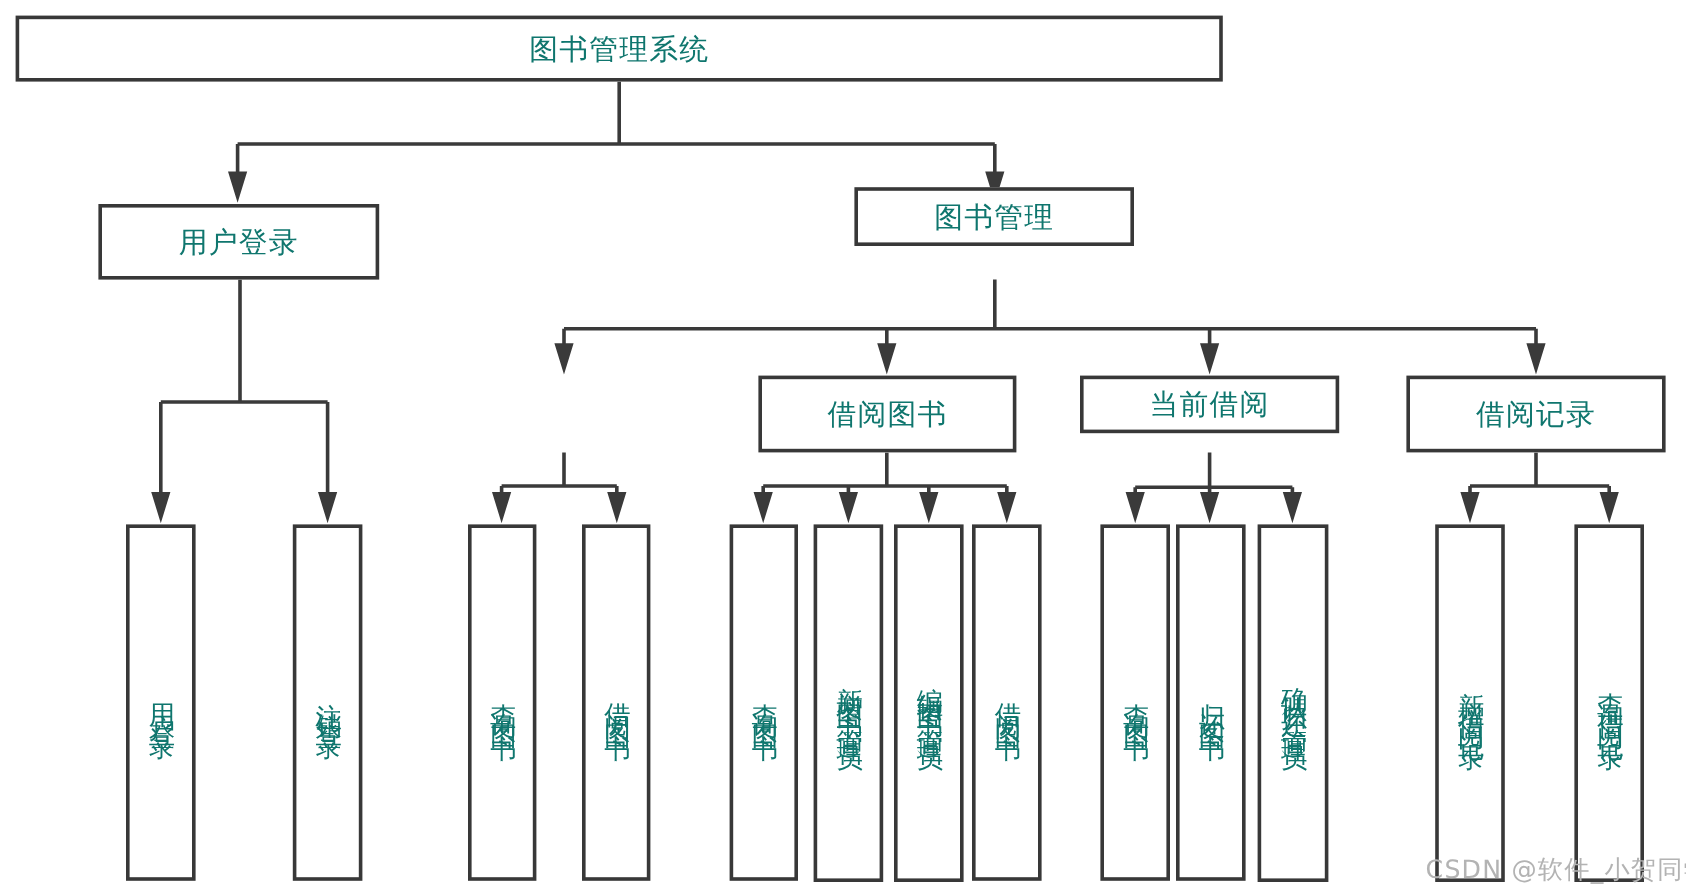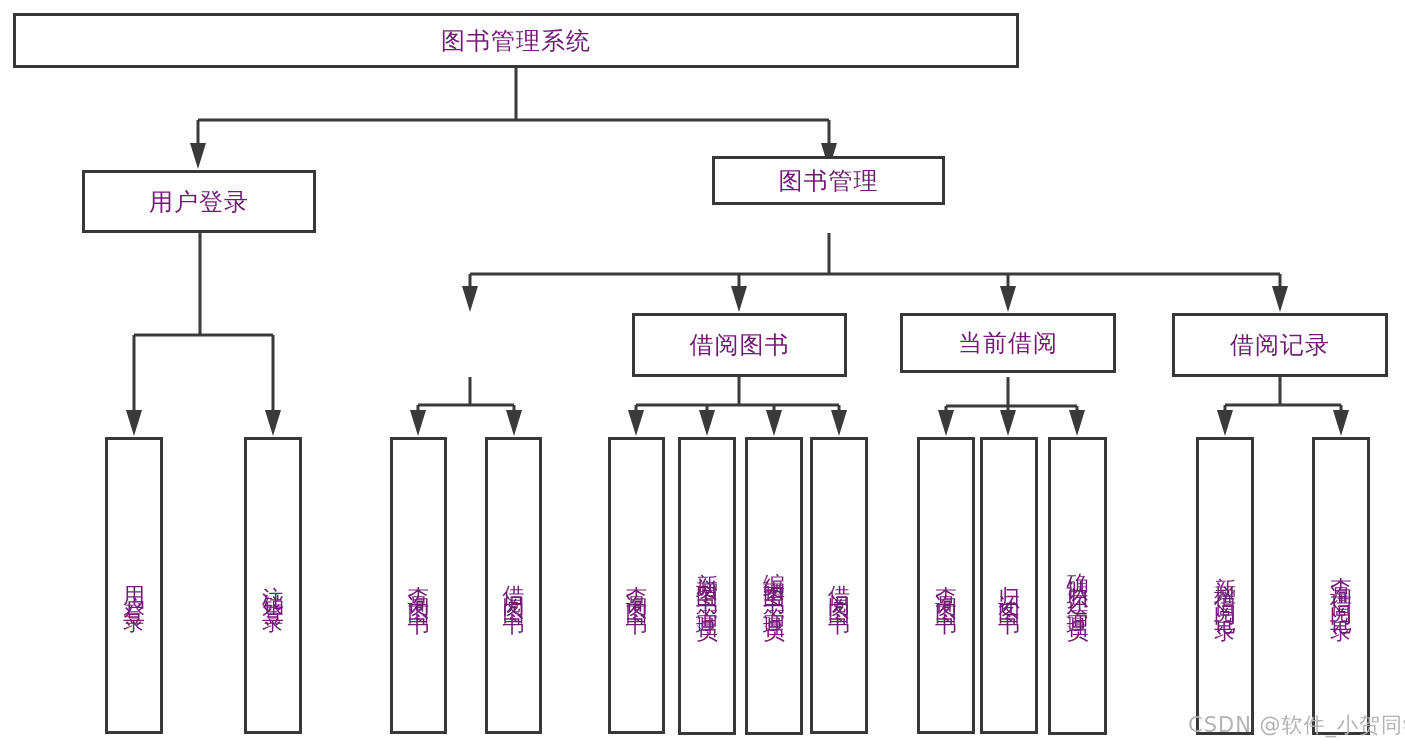--- a/index.html
+++ b/index.html
@@ -10,21 +10,21 @@
     font-family:"DejaVu Sans","Liberation Sans",sans-serif;
     overflow:hidden;
   }
   .wires{position:absolute;left:0;top:0;width:1405px;height:747px;}
   .box{
     position:absolute;
     box-sizing:border-box;
     background:#ffffff;
     border:3px solid #383838;
     display:flex;align-items:center;justify-content:center;
-    color:#701a75;
+    color:#0f766e;
     z-index:2;
   }
   .box.h span{
     font-size:24px;
     letter-spacing:1px;
     white-space:nowrap;
   }
   .box.v span{
     writing-mode:vertical-rl;
     font-size:22px;
@@ -78,21 +78,21 @@
   <div class="box h" style="left:82px;top:170px;width:234px;height:63px">
     <span>用户登录</span>
   </div>
   <div class="box h" style="left:712px;top:156px;width:233px;height:49px">
     <span>图书管理</span>
   </div>
 
   <div class="box h" style="left:632px;top:313px;width:215px;height:64px">
     <span>借阅图书</span>
   </div>
-  <div class="box h" style="left:900px;top:313px;width:216px;height:60px">
+  <div class="box h" style="left:900px;top:313px;width:216px;height:48px">
     <span>当前借阅</span>
   </div>
   <div class="box h" style="left:1172px;top:313px;width:216px;height:64px">
     <span>借阅记录</span>
   </div>
 
   <div class="box v" style="left:105px;top:437px;width:58px;height:297px">
     <span>用户登录</span>
   </div>
   <div class="box v" style="left:244px;top:437px;width:58px;height:297px">

